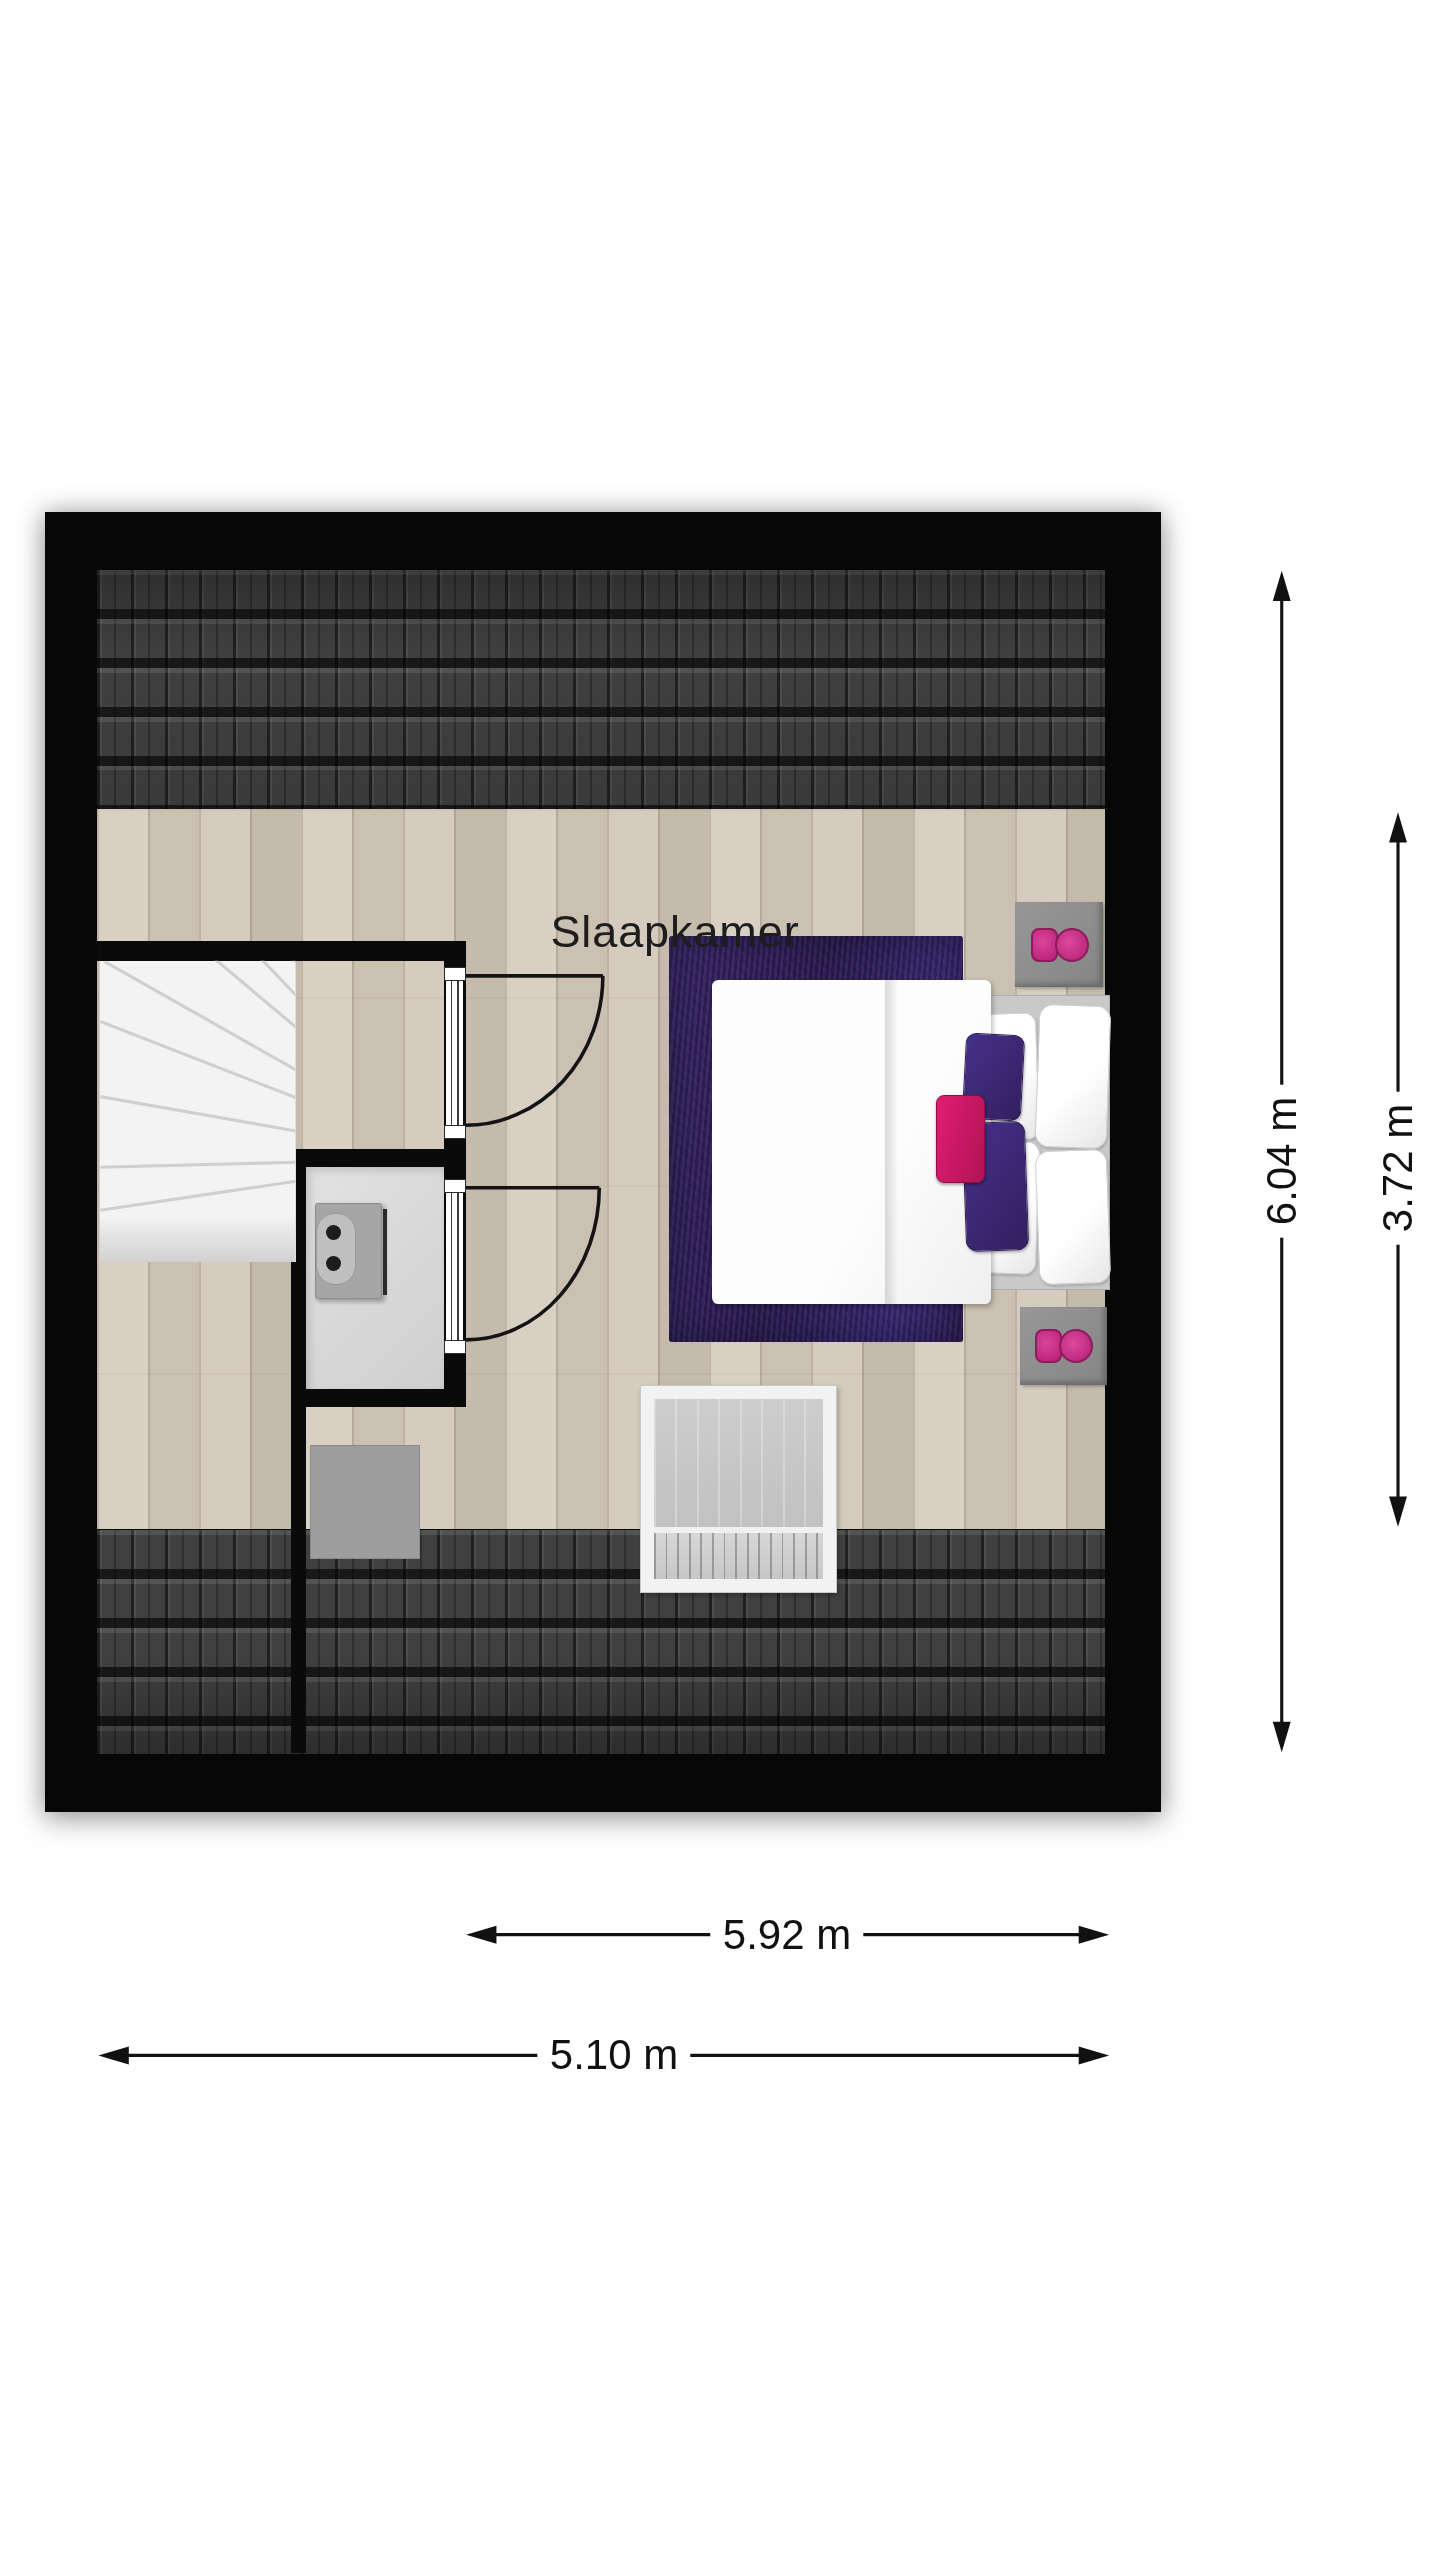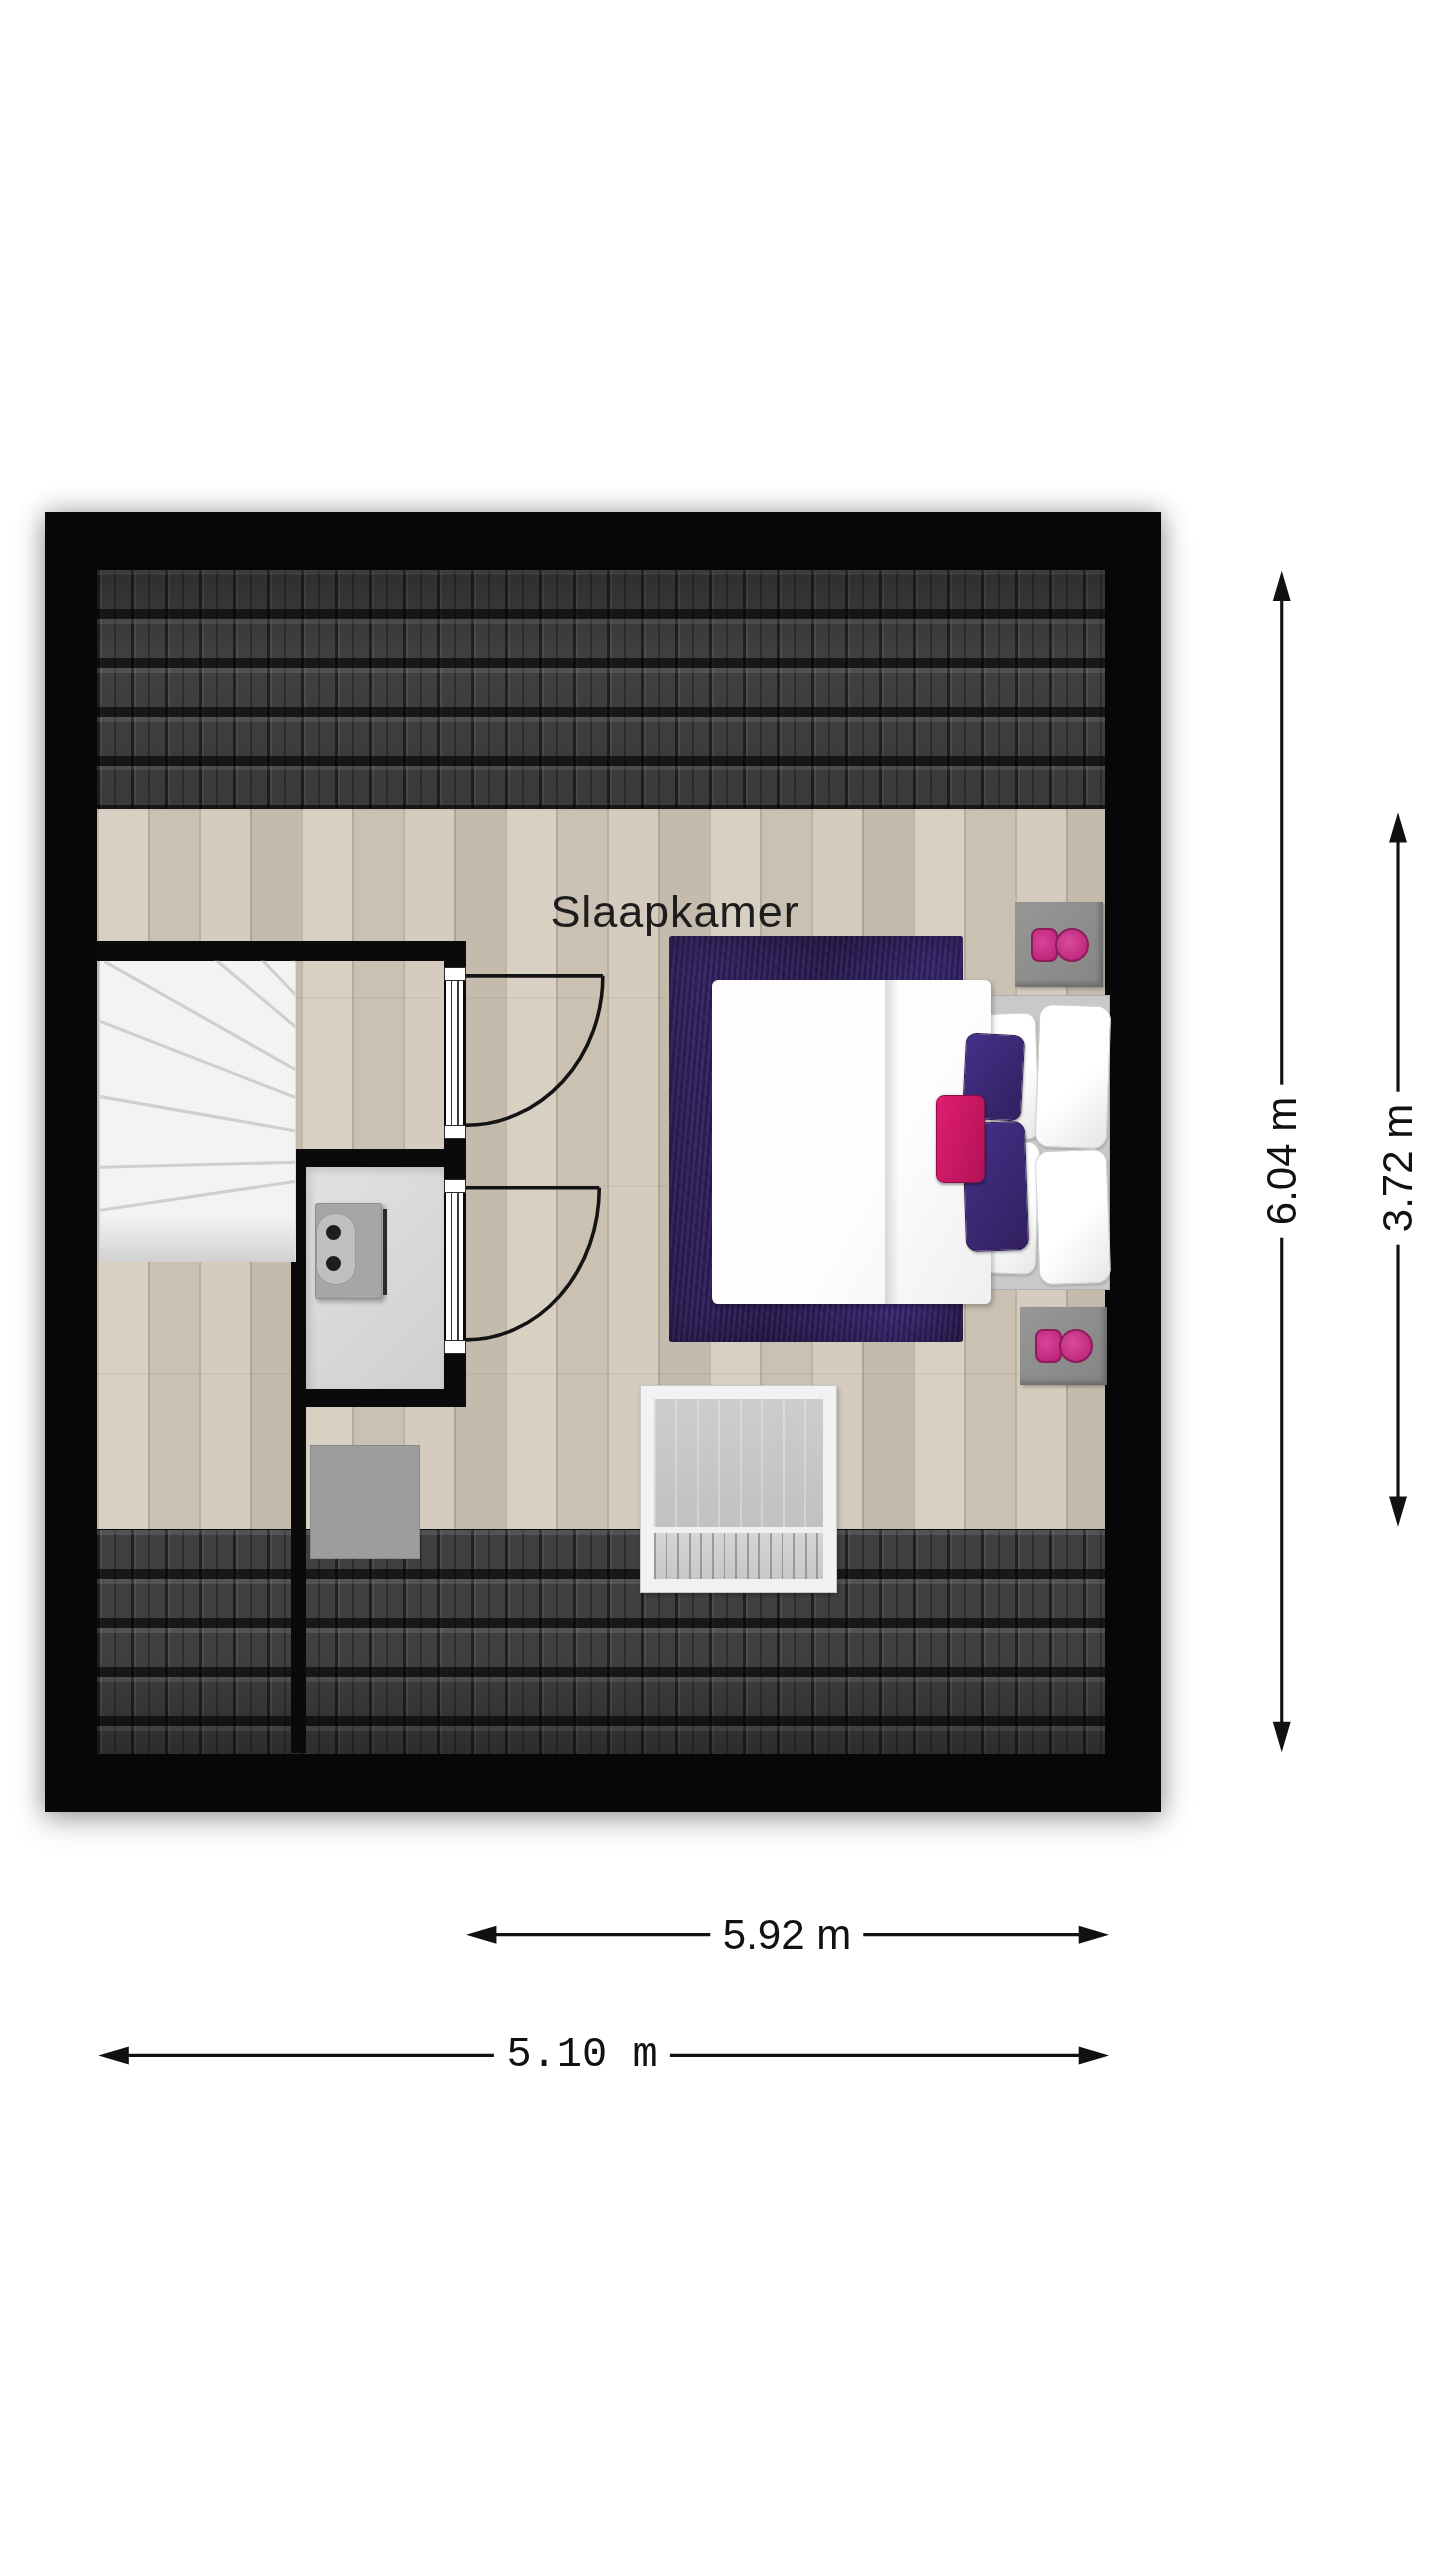--- a/index.html
+++ b/index.html
@@ -193,20 +193,20 @@
       <path d="M1433 1959 L1423 1925 L1443 1925 Z"></path>
       <path d="M1563 908 L1553 942 L1573 942 Z"></path>
       <path d="M1563 1707 L1553 1673 L1573 1673 Z"></path>
       <path d="M521 2163 L555 2153 L555 2173 Z"></path>
       <path d="M1240 2163 L1206 2153 L1206 2173 Z"></path>
       <path d="M110 2298 L144 2288 L144 2308 Z"></path>
       <path d="M1240 2298 L1206 2288 L1206 2308 Z"></path>
     </g>
   </svg>
 
-  <div class="abs room-label" style="left:675px;top:912px;">Slaapkamer</div>
+  <div class="abs room-label" style="left:675px;top:932px;">Slaapkamer</div>
 
   <div class="abs dim-label v" style="left:1282px;top:1161px;">6.04 m</div>
   <div class="abs dim-label v" style="left:1398px;top:1168px;">3.72 m</div>
   <div class="abs dim-label h" style="left:787px;top:1935px;">5.92 m</div>
-  <div class="abs dim-label h" style="left:582px;top:2055px;font-family:Liberation Mono, monospace;">5.10 m</div>
+  <div class="abs dim-label h" style="left:614px;top:2055px;">5.10 m</div>
 </div>
 
 
 </body></html>

